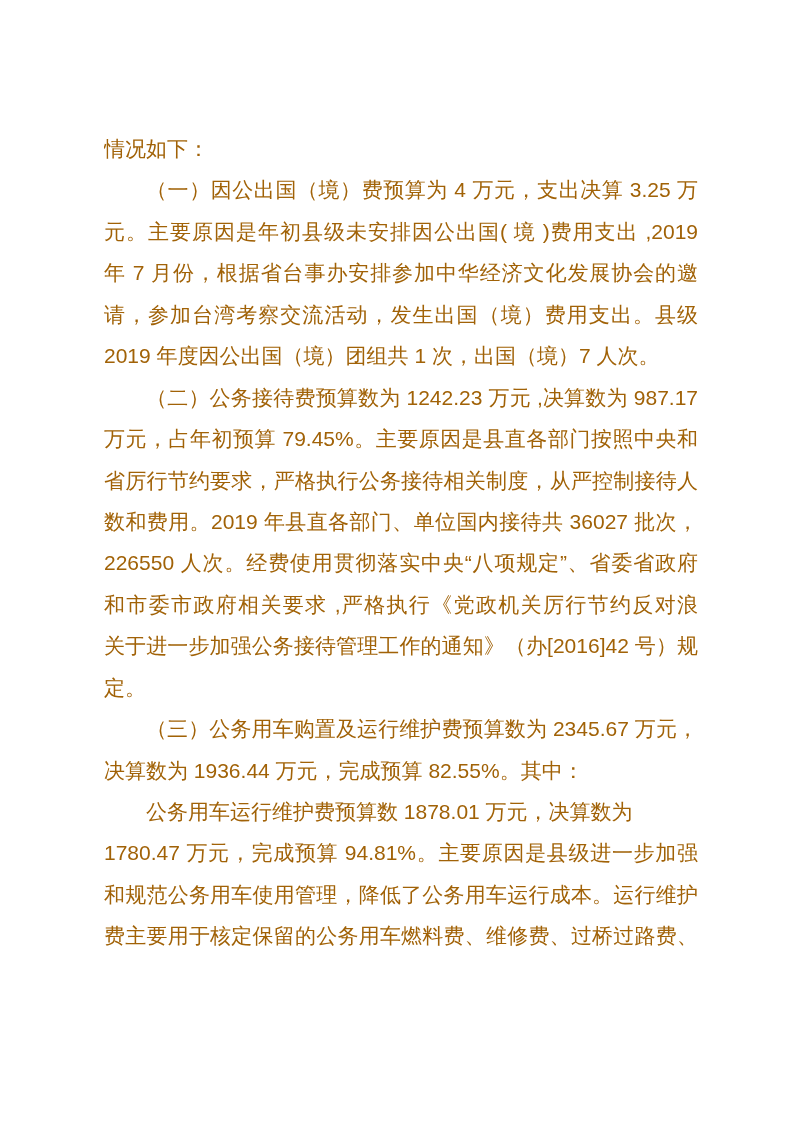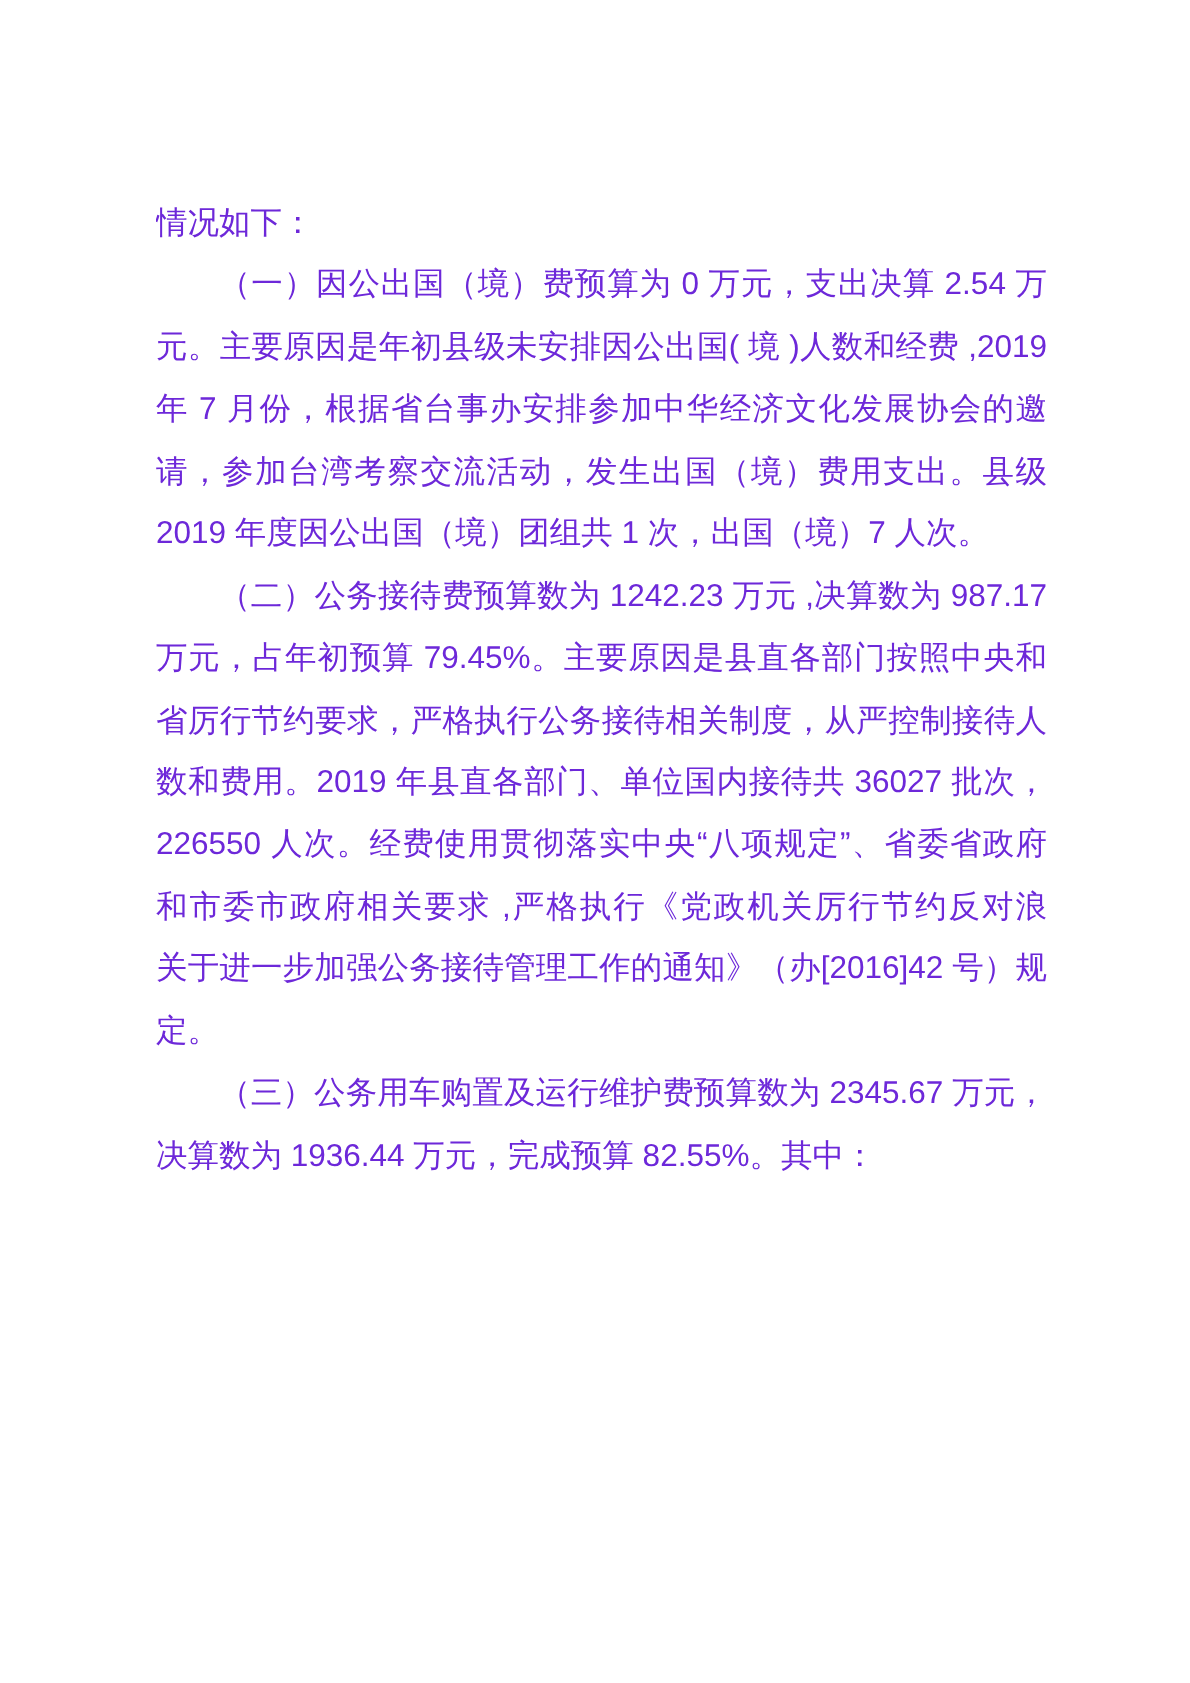--- a/index.html
+++ b/index.html
@@ -39,39 +39,45 @@
     text-align-last: justify;
   }
   .line.ind {
     padding-left: 42px;
   }
 </style>
 </head>
 <body>
 
 <div class="page" style="background: rgb(255, 255, 255);">
-  <div class="content" id="doc-content" style="color: #6d28d9;">
+  <div class="content" id="doc-content" style="color: #a16207;">
       <div class="paragraph">
         <div class="line">情况如下：</div>
       </div>
       <div class="paragraph">
-        <div class="line j ind">（一）因公出国（境）费预算为 0 万元，支出决算 2.54 万</div>
-        <div class="line j">元。主要原因是年初县级未安排因公出国( 境 )人数和经费 ,2019</div>
+        <div class="line j ind">（一）因公出国（境）费预算为 4 万元，支出决算 3.25 万</div>
+        <div class="line j">元。主要原因是年初县级未安排因公出国( 境 )费用支出 ,2019</div>
         <div class="line j">年 7 月份，根据省台事办安排参加中华经济文化发展协会的邀</div>
         <div class="line j">请，参加台湾考察交流活动，发生出国（境）费用支出。县级</div>
         <div class="line">2019 年度因公出国（境）团组共 1 次，出国（境）7 人次。</div>
       </div>
       <div class="paragraph">
         <div class="line j ind">（二）公务接待费预算数为 1242.23 万元 ,决算数为 987.17</div>
         <div class="line j">万元，占年初预算 79.45%。主要原因是县直各部门按照中央和</div>
         <div class="line j">省厉行节约要求，严格执行公务接待相关制度，从严控制接待人</div>
         <div class="line j">数和费用。2019 年县直各部门、单位国内接待共 36027 批次，</div>
         <div class="line j">226550 人次。经费使用贯彻落实中央“八项规定”、省委省政府</div>
         <div class="line j">和市委市政府相关要求 ,严格执行《党政机关厉行节约反对浪费》</div>
         <div class="line j">关于进一步加强公务接待管理工作的通知》（办[2016]42 号）规</div>
         <div class="line">定。</div>
       </div>
       <div class="paragraph">
         <div class="line j ind">（三）公务用车购置及运行维护费预算数为 2345.67 万元，</div>
         <div class="line">决算数为 1936.44 万元，完成预算 82.55%。其中：</div>
       </div>
+      <div class="paragraph">
+        <div class="line ind">公务用车运行维护费预算数 1878.01 万元，决算数为</div>
+        <div class="line j">1780.47 万元，完成预算 94.81%。主要原因是县级进一步加强</div>
+        <div class="line j">和规范公务用车使用管理，降低了公务用车运行成本。运行维护</div>
+        <div class="line j">费主要用于核定保留的公务用车燃料费、维修费、过桥过路费、</div>
+      </div>
     </div>
 </div>
 
 </body></html>

